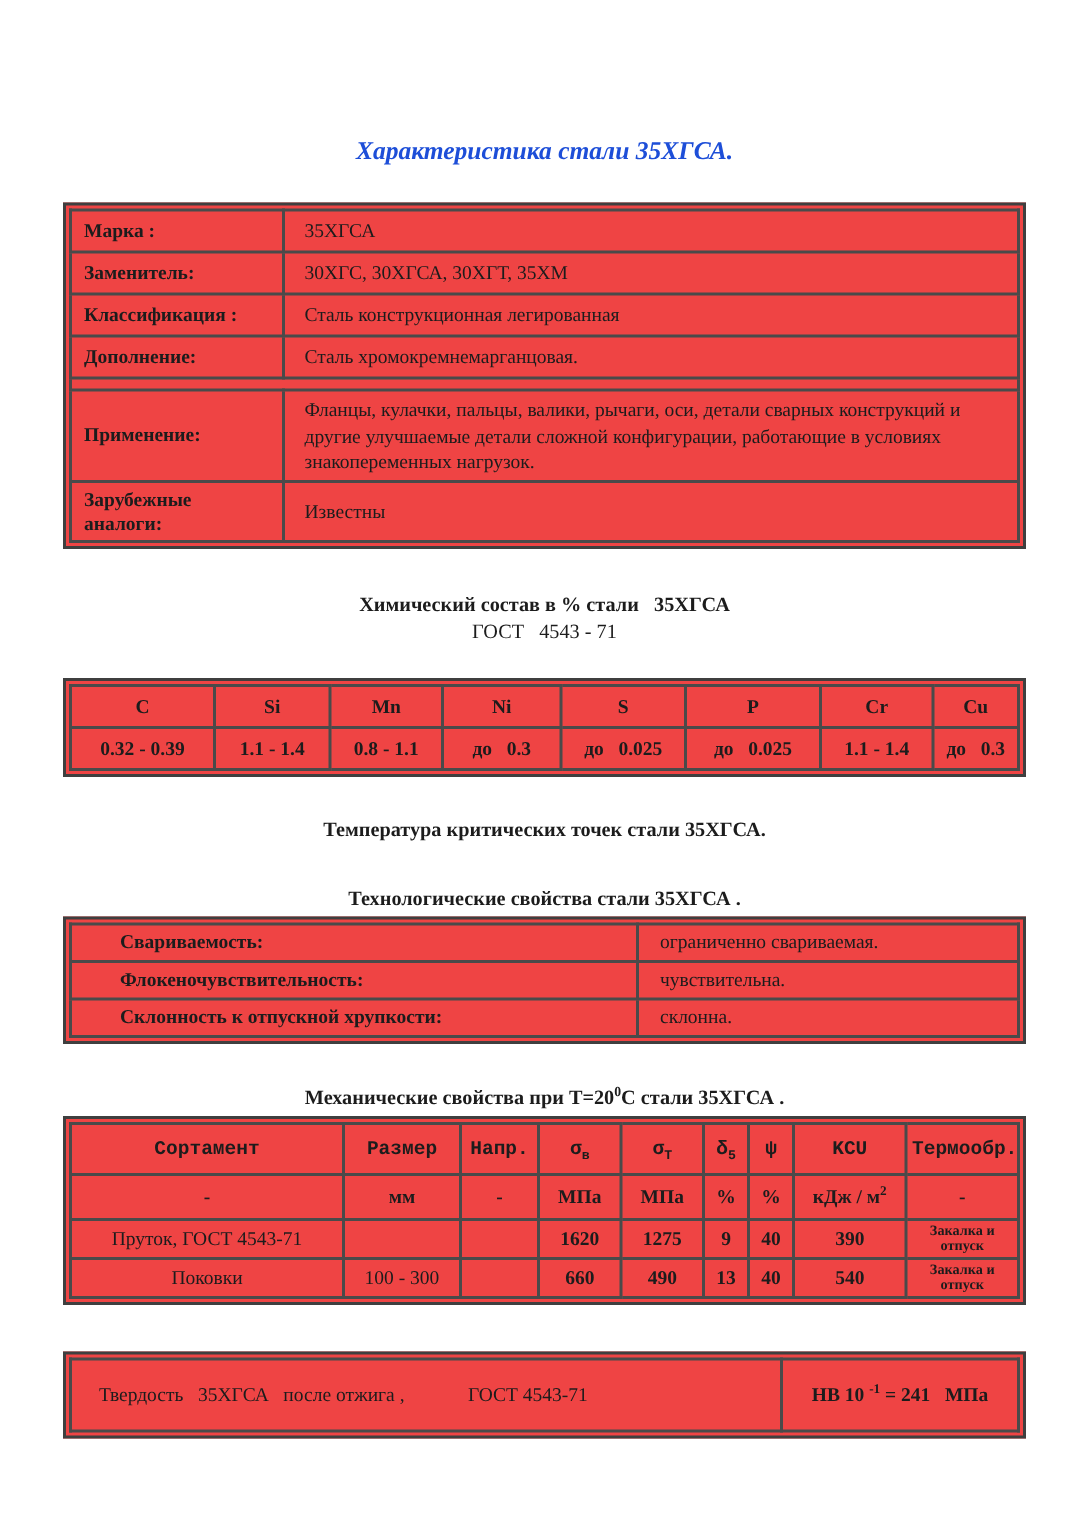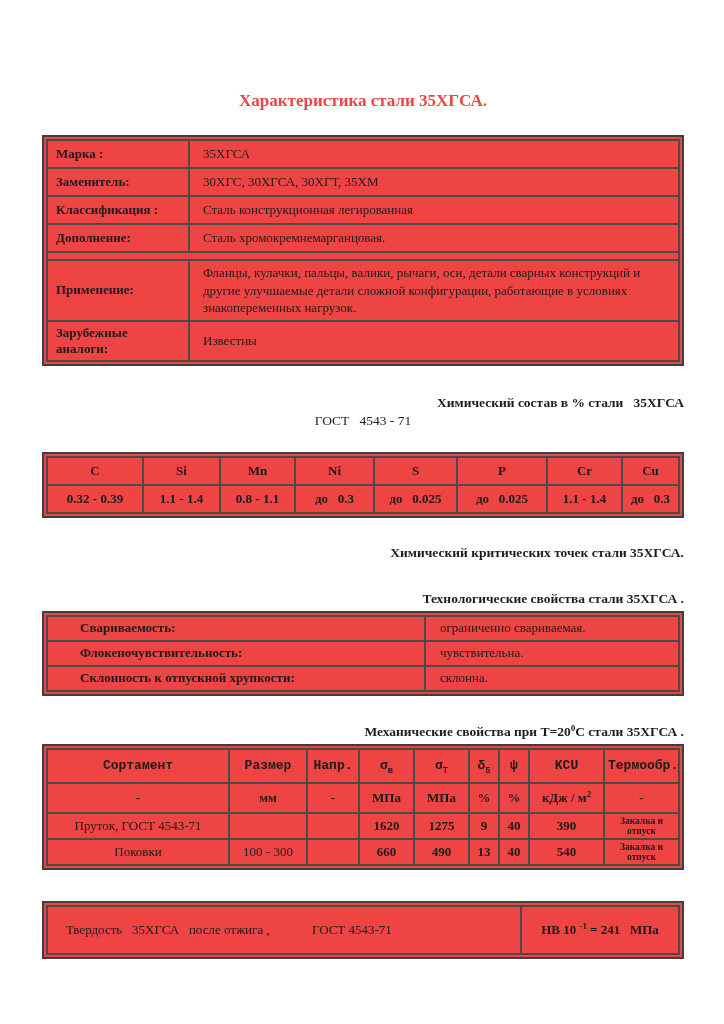--- a/index.html
+++ b/index.html
@@ -43,21 +43,21 @@
   .info-frame { margin-top: 23px; }
   .info-label { font-weight: bold; padding-left: 8px; width: 142px; }
   .info-value { padding-left: 13px; line-height: 1.35; }
   .info-row-std { height: 28px; }
   .info-row-apply { height: 56px; }
   .info-row-foreign { height: 30px; }
   .info-spacer td { height: 8px; padding: 0; }
 
   .section-title {
     margin-top: 28px;
-    text-align: right;
+    text-align: center;
     font-size: 13.5px;
     font-weight: bold;
     line-height: 18px;
   }
   .subtitle-line {
     text-align: center;
     font-size: 13.5px;
     font-weight: normal;
     line-height: 18px;
   }
@@ -95,21 +95,21 @@
   .hard-value { text-align: center; font-weight: bold; }
 
   sub, sup { font-size: 68%; line-height: 0; }
 </style>
 </head>
 <body>
 
 <div class="page">
   <div class="content">
 
-    <div class="doc-title" style="color: #ef4444;">Характеристика стали 35ХГСА.</div>
+    <div class="doc-title" style="color: #1d4ed8; font-style: italic;">Характеристика стали 35ХГСА.</div>
 
     <div class="tbl-frame info-frame">
       <table>
         <colgroup>
             <col style="width:142px">
             <col>
           </colgroup>
         <tbody>
           <tr class="info-row-std">
             <td class="info-label">Марка :</td>
@@ -175,21 +175,21 @@
             <td class="pre">до   0.3</td>
             <td class="pre">до   0.025</td>
             <td class="pre">до   0.025</td>
             <td class="pre">1.1 - 1.4</td>
             <td class="pre">до   0.3</td>
           </tr>
         </tbody>
       </table>
     </div>
 
-    <div class="section-title crit-title">Химический критических точек стали 35ХГСА.</div>
+    <div class="section-title crit-title">Температура критических точек стали 35ХГСА.</div>
 
     <div class="section-title tech-title">Технологические свойства стали 35ХГСА .</div>
     <div class="tbl-frame tech-frame">
       <table>
         <colgroup>
             <col style="width:378px">
             <col>
           </colgroup>
         <tbody>
           <tr>

